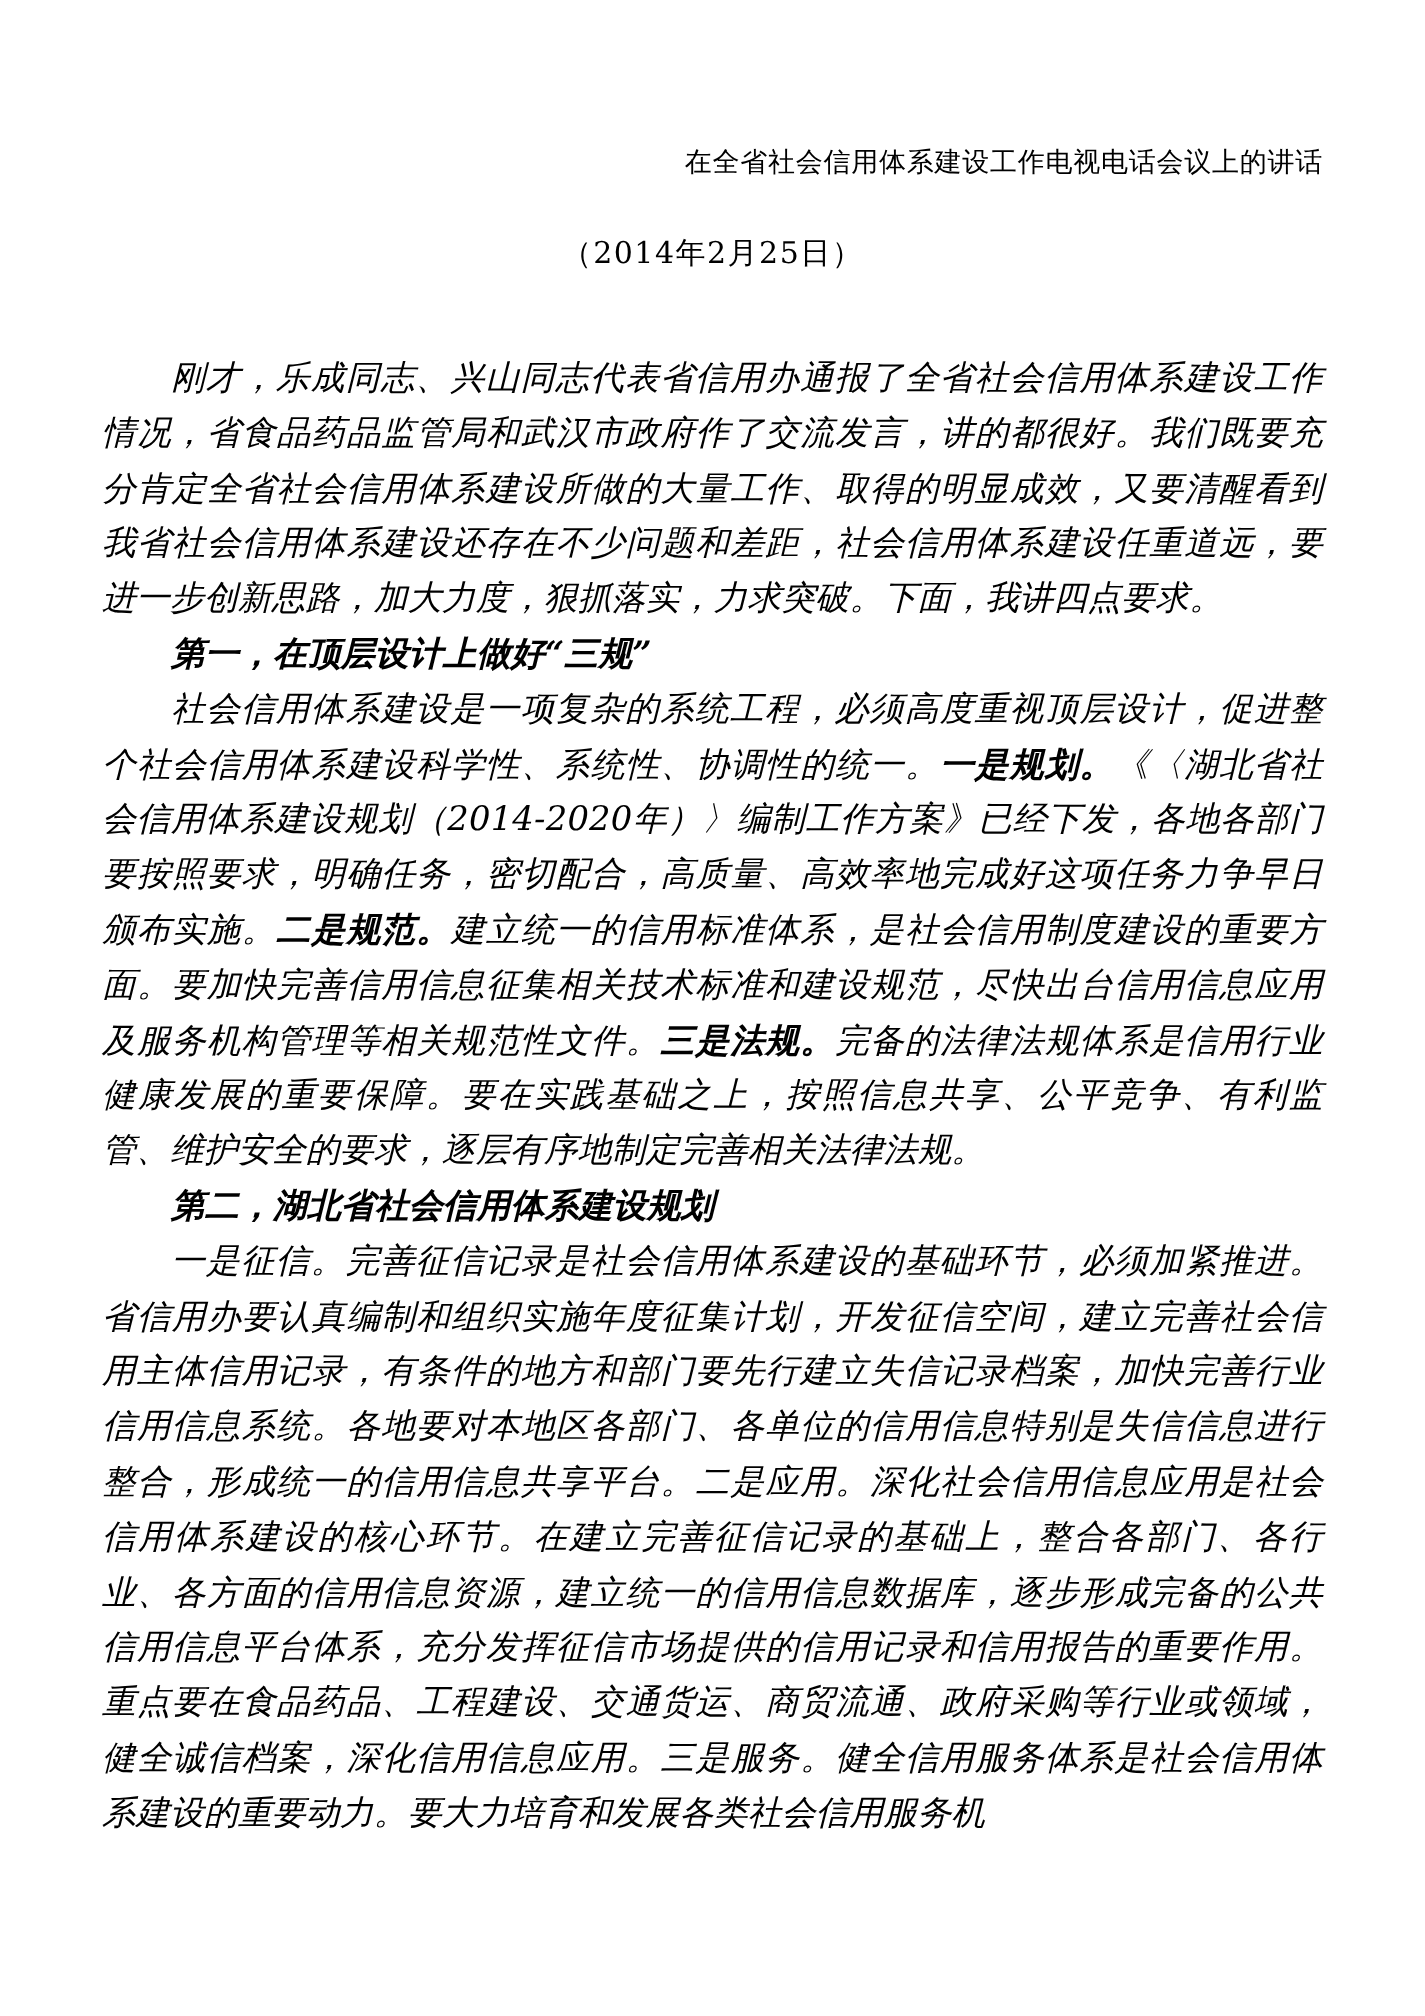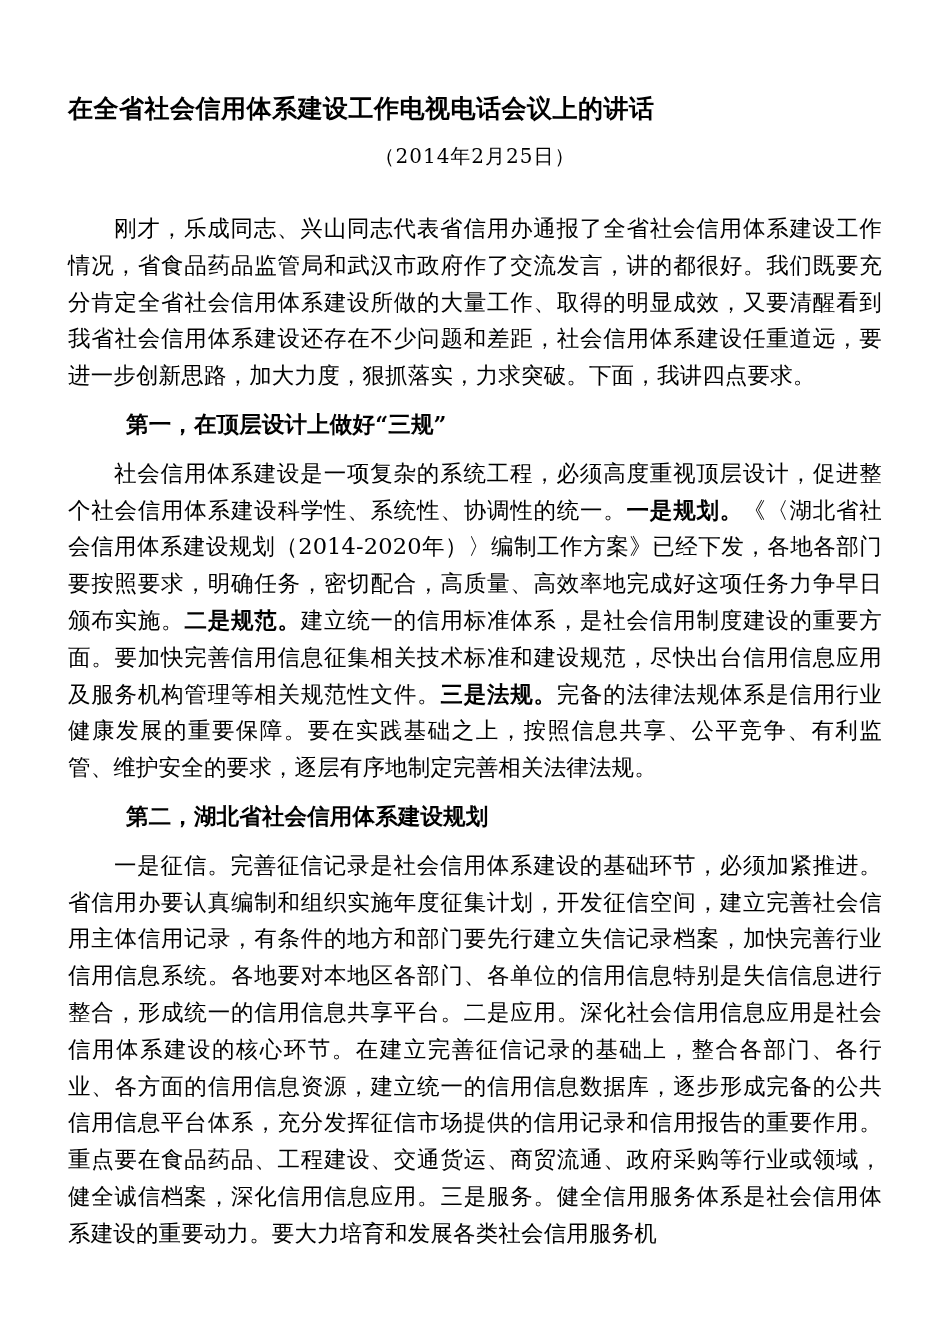--- a/index.html
+++ b/index.html
@@ -21,54 +21,55 @@
   }
   .content {
     position: absolute;
     left: 68px;
     top: 0;
     width: 814px;
   }
   .doc-title {
     margin: 0;
     padding: 0;
-    font-size: 25px;
-    font-weight: bold;
-    text-align: left;
+    font-size: 18px;
+    font-weight: normal;
+    text-align: right;
     letter-spacing: 0.5px;
     line-height: 34px;
     padding-top: 92px;
     font-family: "DejaVu Serif", "Liberation Serif", serif;
   }
   .doc-subtitle {
-    margin: 0;
+    margin: 12px;
     padding: 0;
     padding-top: 16px;
     font-size: 20px;
     text-align: center;
     line-height: 28px;
     letter-spacing: 1px;
   }
   .body-block {
     padding-top: 40px;
+    font-style: italic;
   }
   p.para {
     margin: 0;
     padding: 0;
     font-size: 22.5px;
     line-height: 36.8px;
     text-align: justify;
     text-align-last: left;
     text-justify: inter-character;
     letter-spacing: 0.15px;
     text-indent: 46px;
     word-break: break-all;
   }
   p.heading {
-    margin: 12px;
+    margin: 0;
     padding: 0;
     font-size: 22.5px;
     line-height: 36.8px;
     font-weight: bold;
     text-indent: 46px;
     text-align: left;
     letter-spacing: 0.15px;
   }
   .b {
     font-weight: bold;

